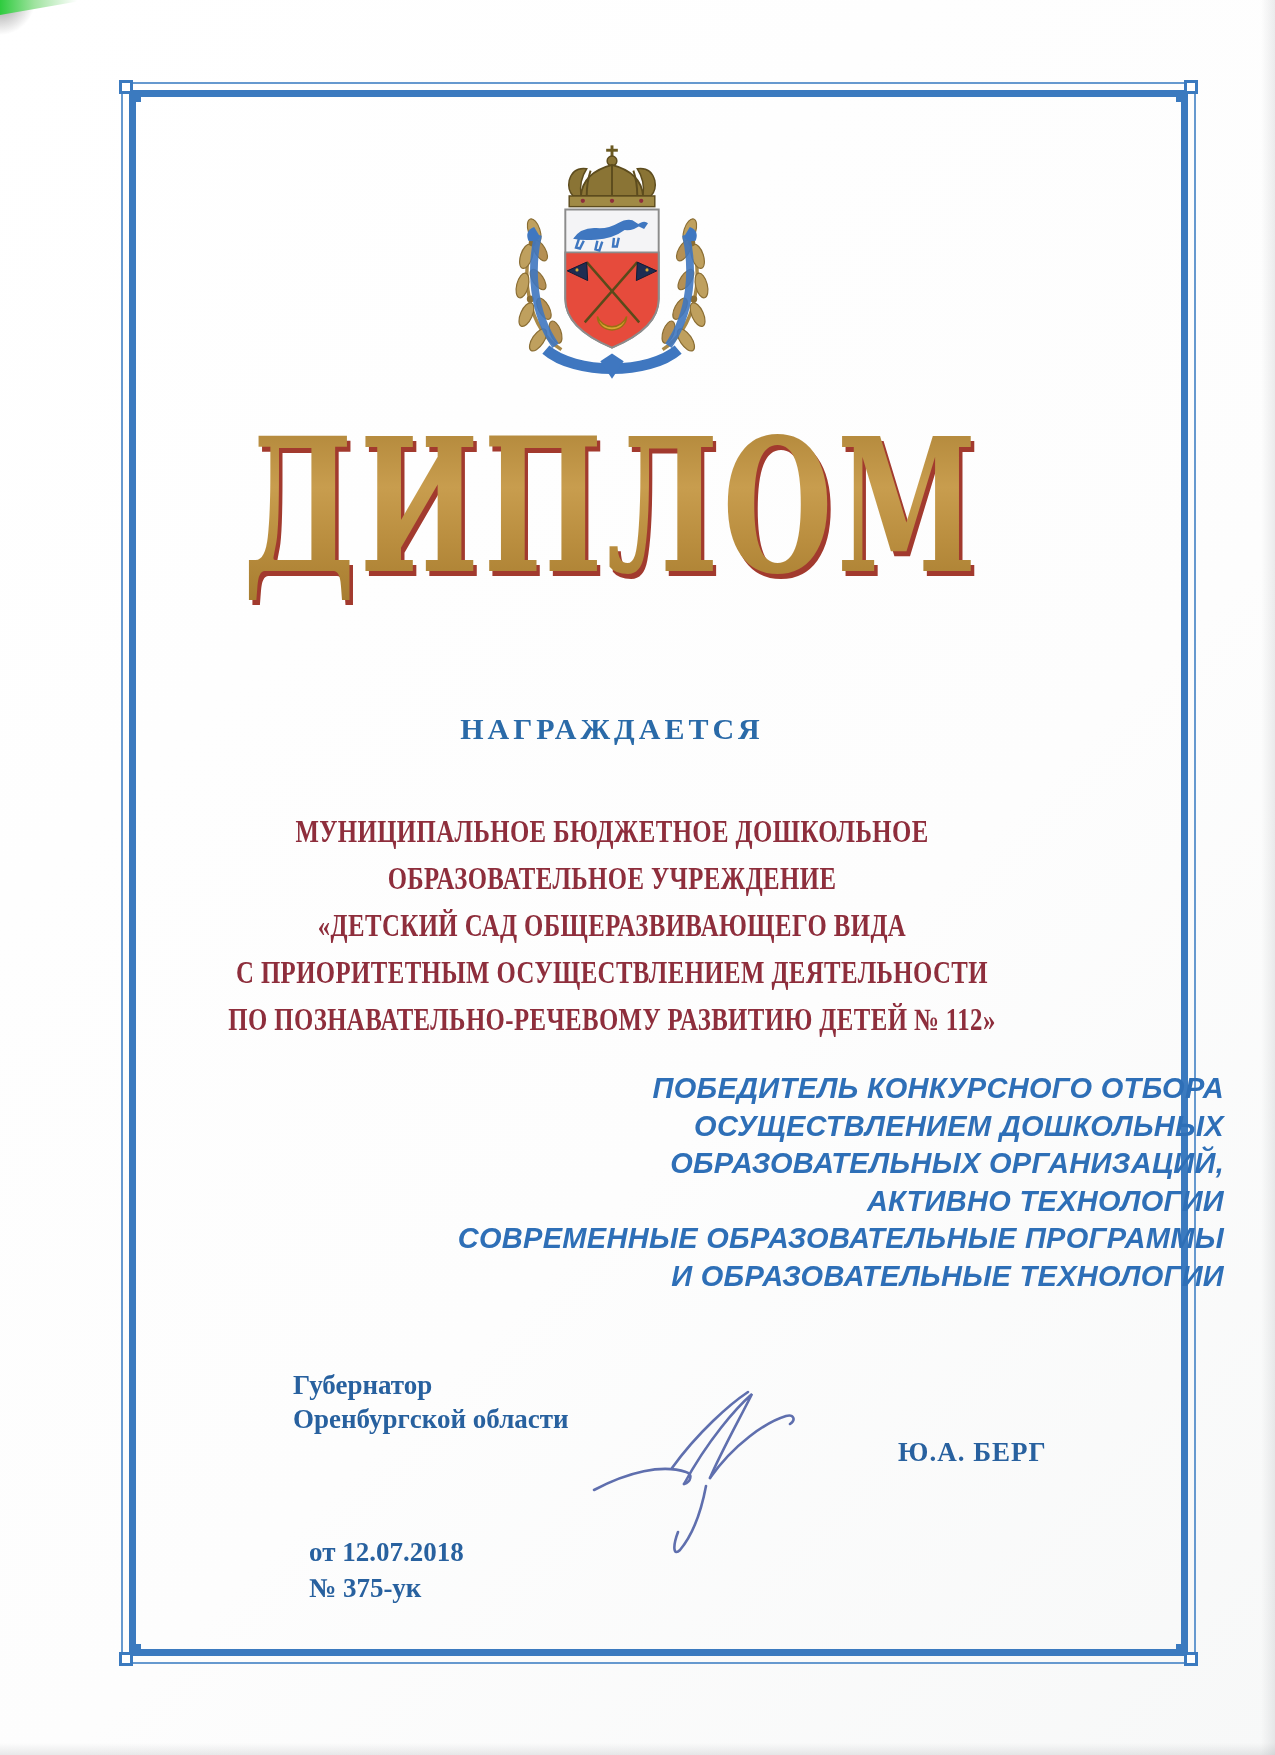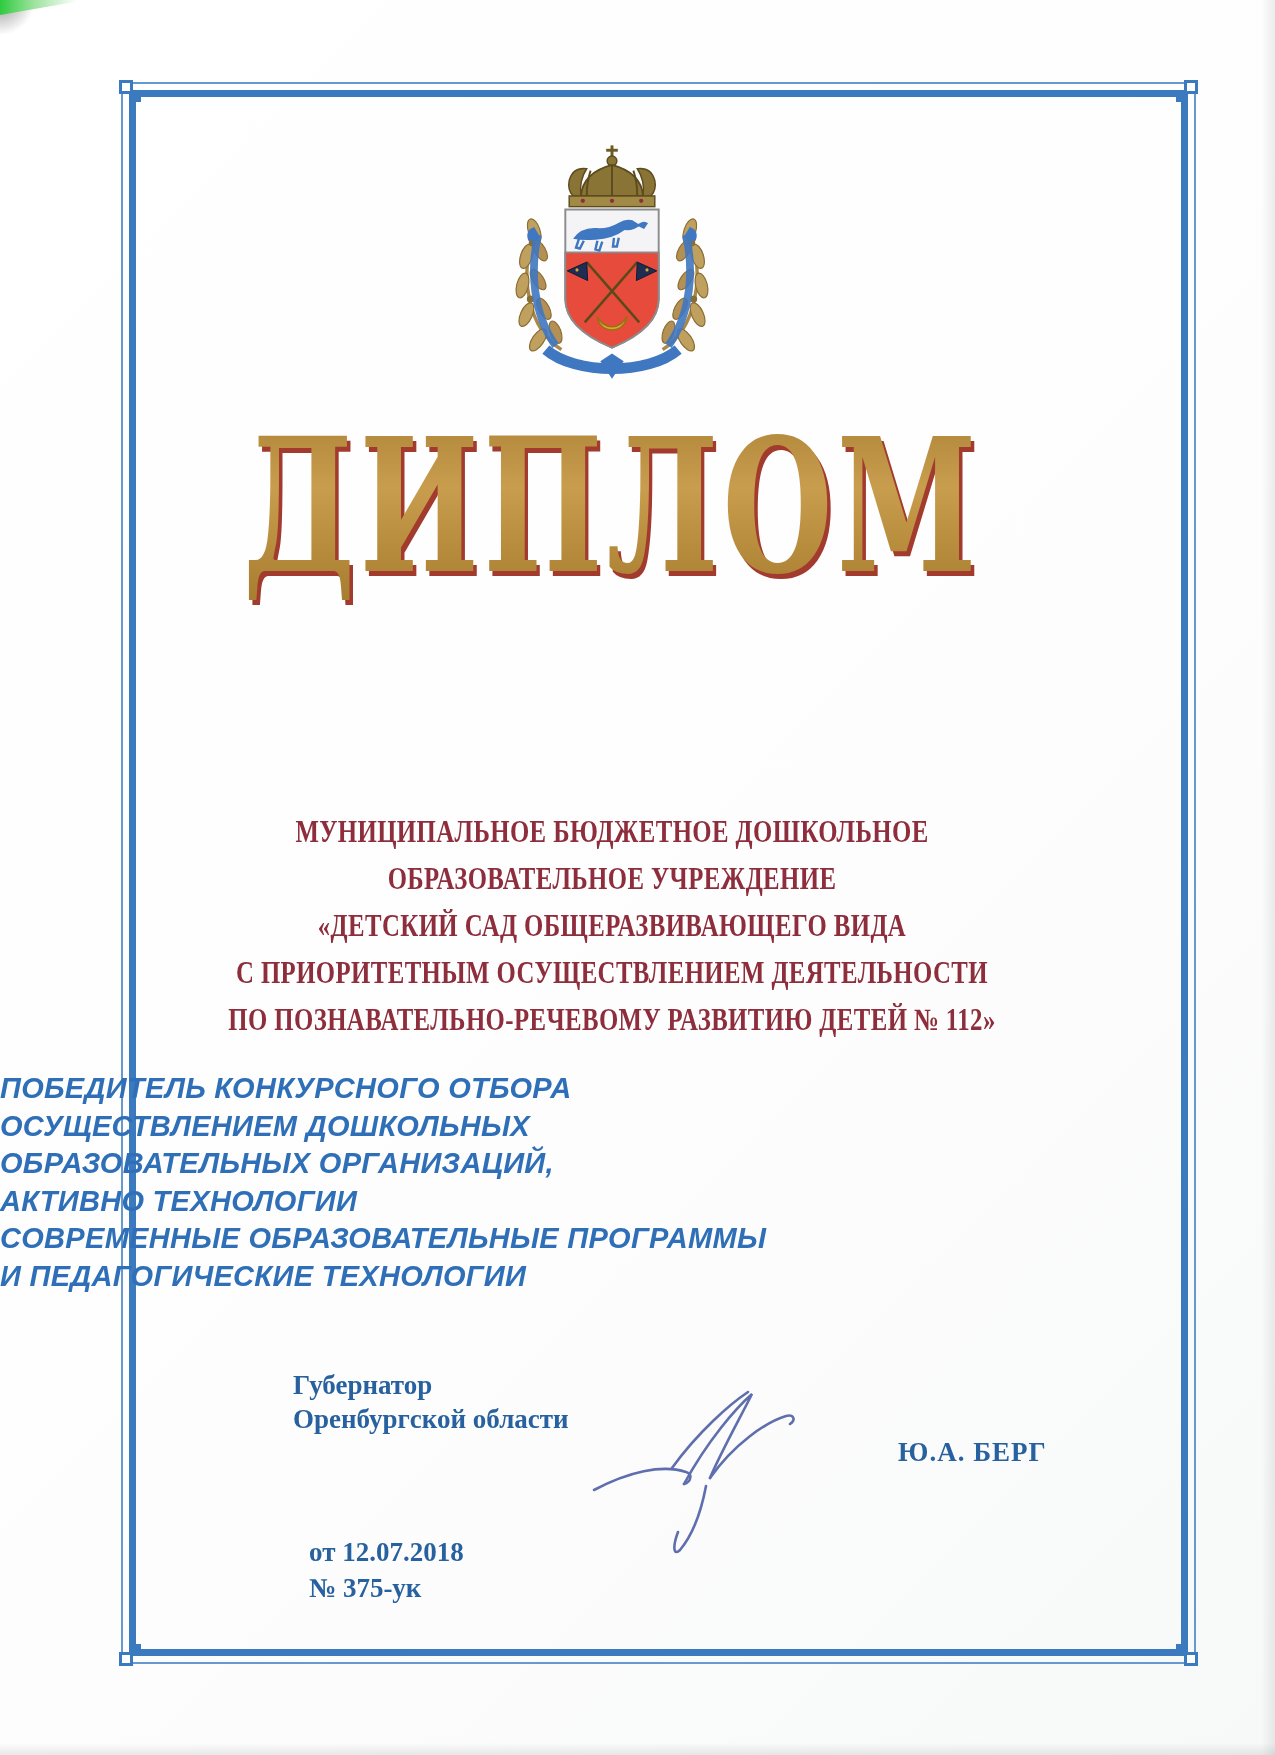--- a/index.html
+++ b/index.html
@@ -94,21 +94,21 @@
 
   .recipient{
     position:absolute;left:0;right:0;top:808px;
     text-align:center;color:var(--red);
     font-weight:bold;font-size:31px;line-height:47px;letter-spacing:0.5px;
     transform:scaleX(0.8);white-space:nowrap;
   }
 
   .achievement{
     position:absolute;left:0;right:0;top:1070px;
-    text-align:left;color:var(--ach-blue);
+    text-align:right;color:var(--ach-blue);
     font-family:"Liberation Sans",sans-serif;
     font-weight:bold;font-style:italic;
     font-size:29px;line-height:37.5px;letter-spacing:0.3px;
     white-space:nowrap;
   }
 
   .gov-block{
     position:absolute;left:293px;top:1368px;
     color:var(--ink-blue);font-weight:bold;font-size:27px;line-height:34px;
   }
@@ -231,36 +231,37 @@
 
         <path d="M95,180 a16,16 0 0 0 30,0 a12,11 0 0 1 -30,0 Z" fill="#d8a531" stroke="#9a6f14" stroke-width="1.5"></path>
       </g>
     </svg>
 
     <div class="title-wrap">
       <div class="title-layer title-shadow">ДИПЛОМ</div>
       <div class="title-layer title-gold">ДИПЛОМ</div>
     </div>
 
+    <div class="awarded">НАГРАЖДАЕТСЯ</div>
 
     <div class="recipient">
       <div>МУНИЦИПАЛЬНОЕ БЮДЖЕТНОЕ ДОШКОЛЬНОЕ</div>
       <div>ОБРАЗОВАТЕЛЬНОЕ УЧРЕЖДЕНИЕ</div>
       <div>«ДЕТСКИЙ САД ОБЩЕРАЗВИВАЮЩЕГО ВИДА</div>
       <div>С ПРИОРИТЕТНЫМ ОСУЩЕСТВЛЕНИЕМ ДЕЯТЕЛЬНОСТИ</div>
       <div>ПО ПОЗНАВАТЕЛЬНО-РЕЧЕВОМУ РАЗВИТИЮ ДЕТЕЙ № 112»</div>
     </div>
 
     <div class="achievement">
       <div>ПОБЕДИТЕЛЬ КОНКУРСНОГО ОТБОРА</div>
       <div>ОСУЩЕСТВЛЕНИЕМ ДОШКОЛЬНЫХ</div>
       <div>ОБРАЗОВАТЕЛЬНЫХ ОРГАНИЗАЦИЙ,</div>
       <div>АКТИВНО ТЕХНОЛОГИИ</div>
       <div>СОВРЕМЕННЫЕ ОБРАЗОВАТЕЛЬНЫЕ ПРОГРАММЫ</div>
-      <div>И ПЕДАГОГИЧЕСКИЕ ТЕХНОЛОГИИ</div>
+      <div>И ОБРАЗОВАТЕЛЬНЫЕ ТЕХНОЛОГИИ</div>
     </div>
 
     <div class="gov-block">
       <div>Губернатор</div>
       <div>Оренбургской области</div>
     </div>
 
     <svg class="signature" viewBox="0 0 232 212">
       <g fill="none" stroke="#5f6fae" stroke-width="2.6" stroke-linecap="round">
         <path d="M6,122 C40,104 74,96 98,104 C105,106 103,114 96,116"></path>

